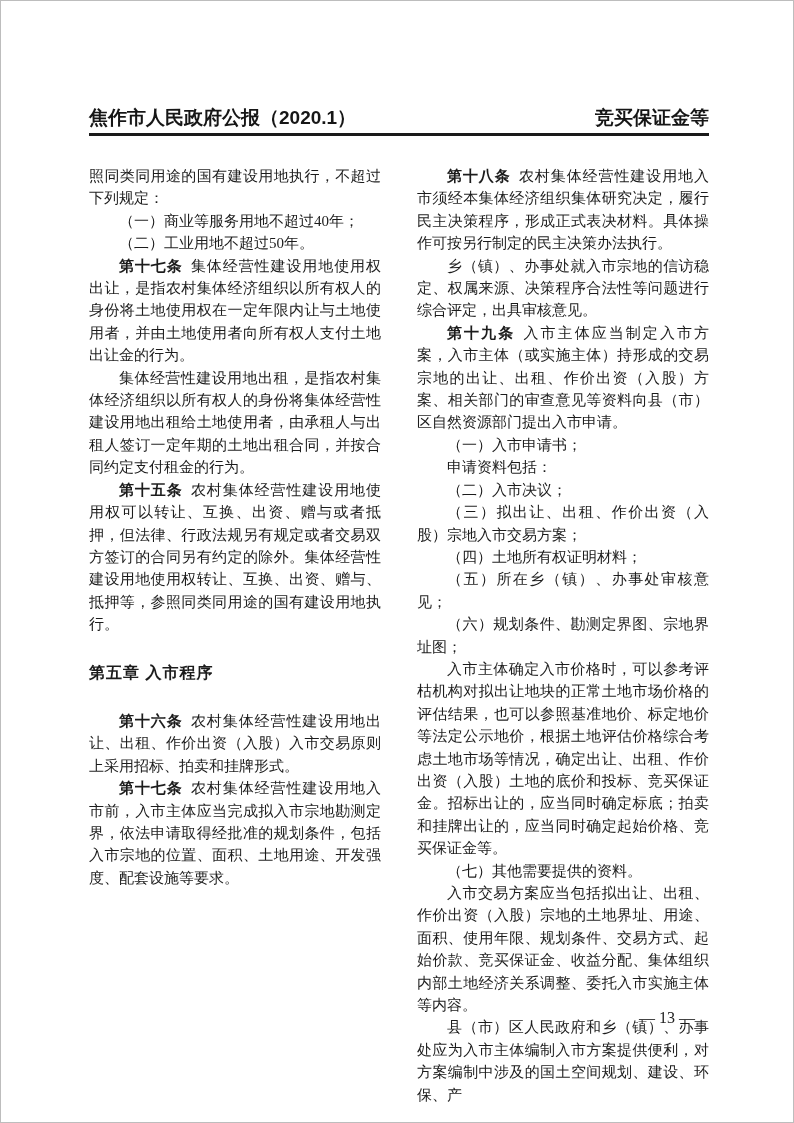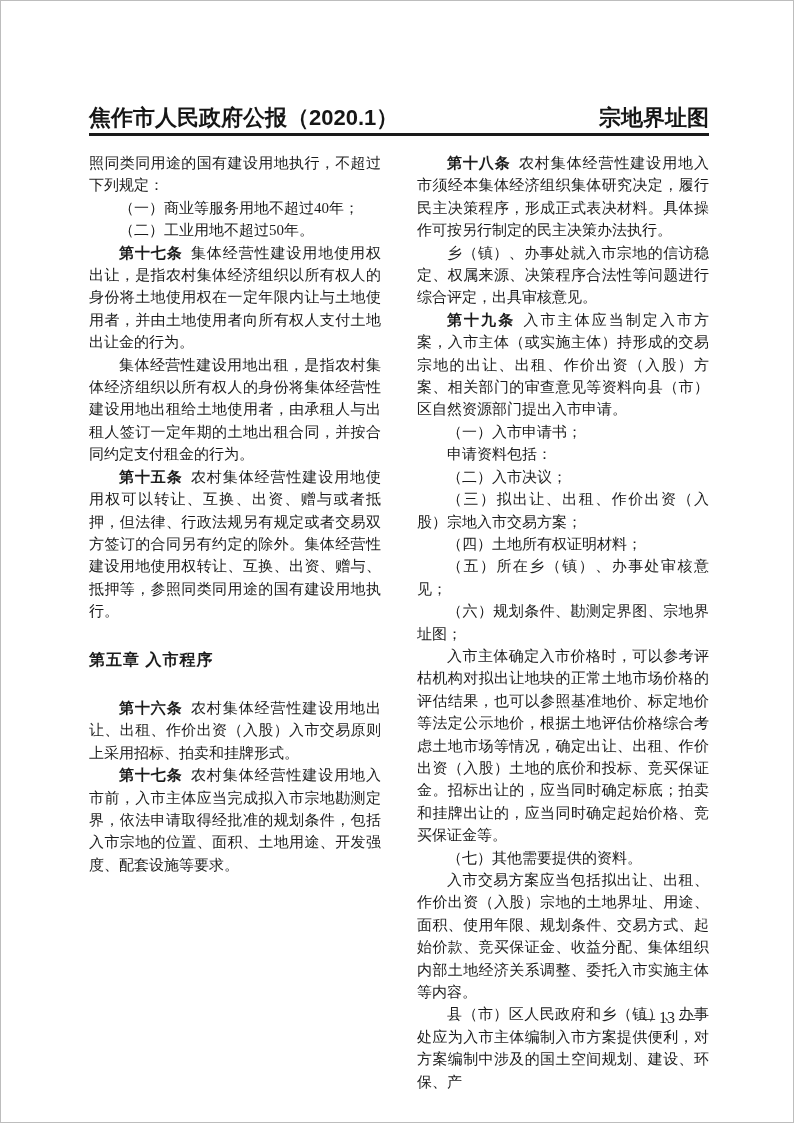--- a/index.html
+++ b/index.html
@@ -17,33 +17,33 @@
     position: absolute;
     left: 88px; top: 105px;
     width: 620px;
   }
   .header-row {
     display: flex;
     justify-content: space-between;
     align-items: center;
     font-family: "Liberation Sans", "DejaVu Sans", sans-serif;
     font-weight: 700;
-    font-size: 22px;
+    font-size: 19px;
     line-height: 24px;
     color: #161616;
   }
   .header-rule {
     margin-top: 3px;
     height: 3px;
     background: #1a1a1a;
   }
   .columns {
     display: flex;
     gap: 36px;
-    margin-top: 16px;
+    margin-top: 29px;
   }
   .col {
     width: 297px;
     font-size: 15px;
     line-height: 22.4px;
     text-align: justify;
     text-justify: inter-character;
   }
   .col p {
     margin: 0;
@@ -75,21 +75,21 @@
   }
 </style>
 </head>
 <body>
 
 <div class="page">
   <div class="content">
 
     <div class="header-row">
       <span>焦作市人民政府公报（2020.1）</span>
-      <span>宗地界址图</span>
+      <span>竞买保证金等</span>
     </div>
     <div class="header-rule"></div>
 
     <div class="columns">
 
       <section class="col">
         <p class="noindent"><span class="lead"></span><span>照同类同用途的国有建设用地执行，不超过下列规定：</span></p>
         <p><span>（一）商业等服务用地不超过40年；</span></p>
         <p><span>（二）工业用地不超过50年。</span></p>
         <p><span class="lead">第十七条</span><span>集体经营性建设用地使用权出让，是指农村集体经济组织以所有权人的身份将土地使用权在一定年限内让与土地使用者，并由土地使用者向所有权人支付土地出让金的行为。</span></p>

